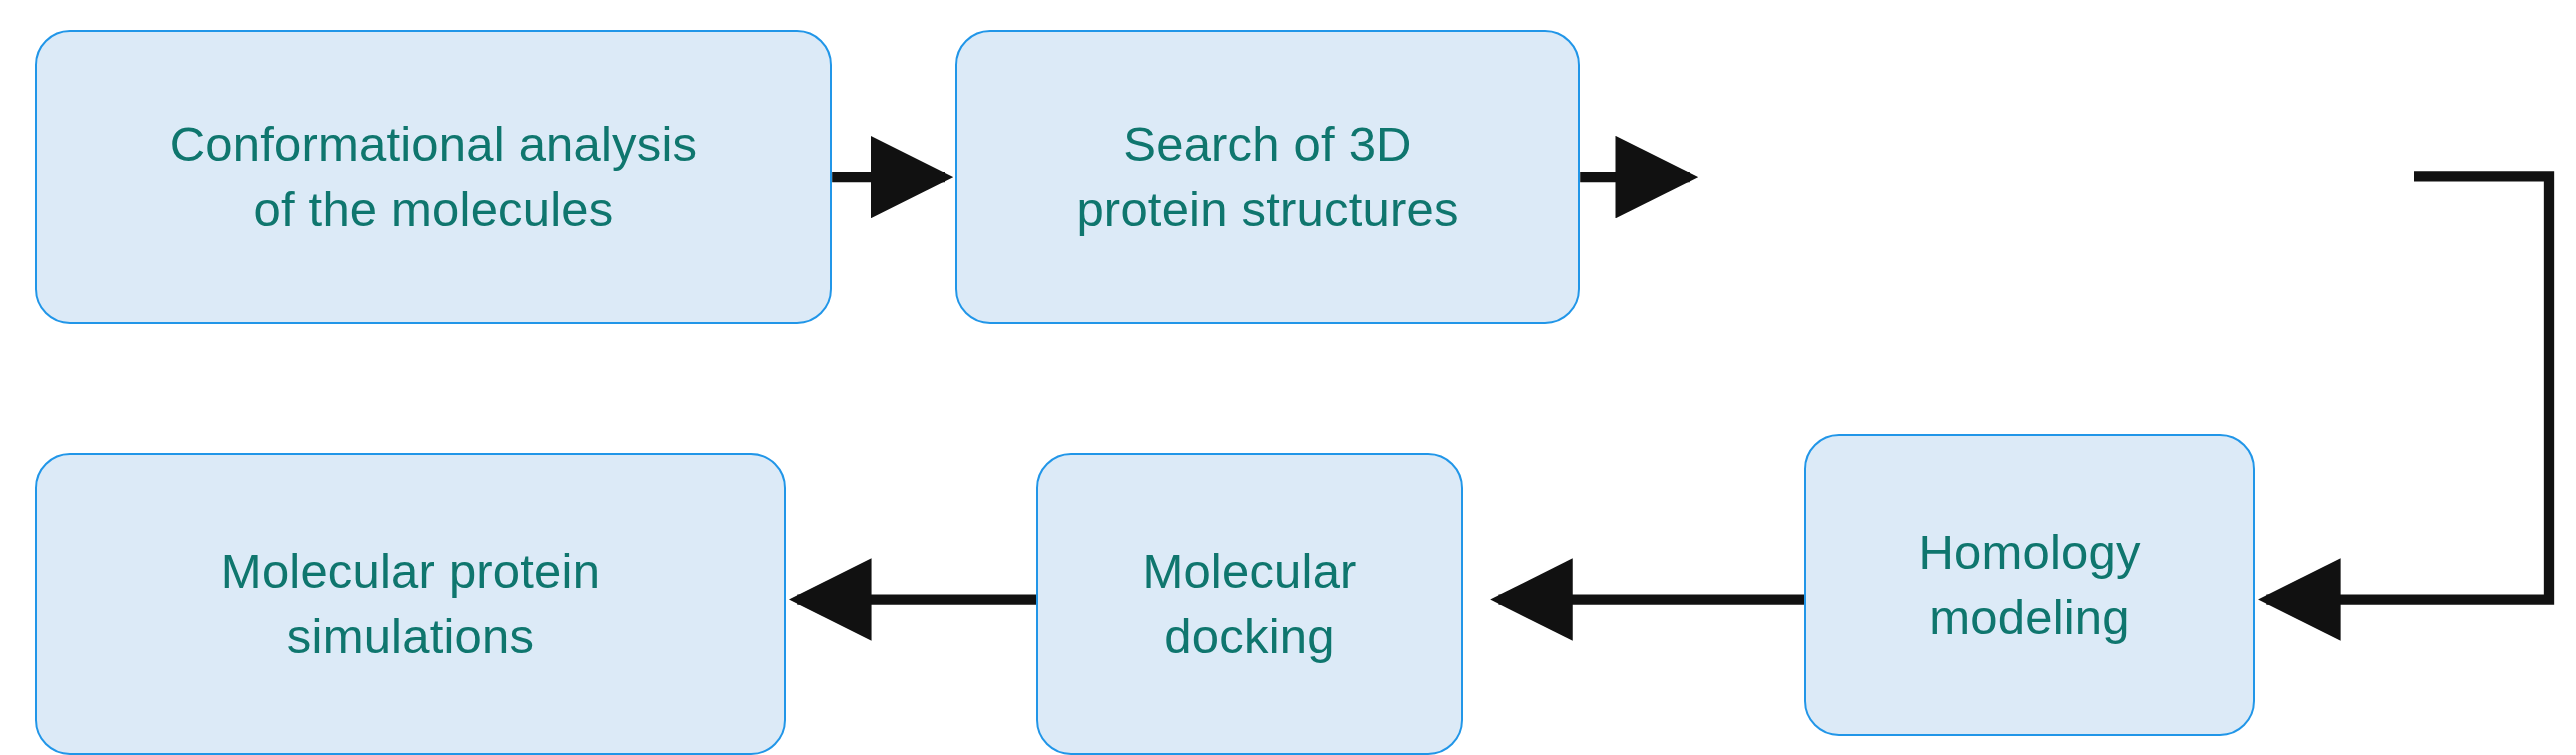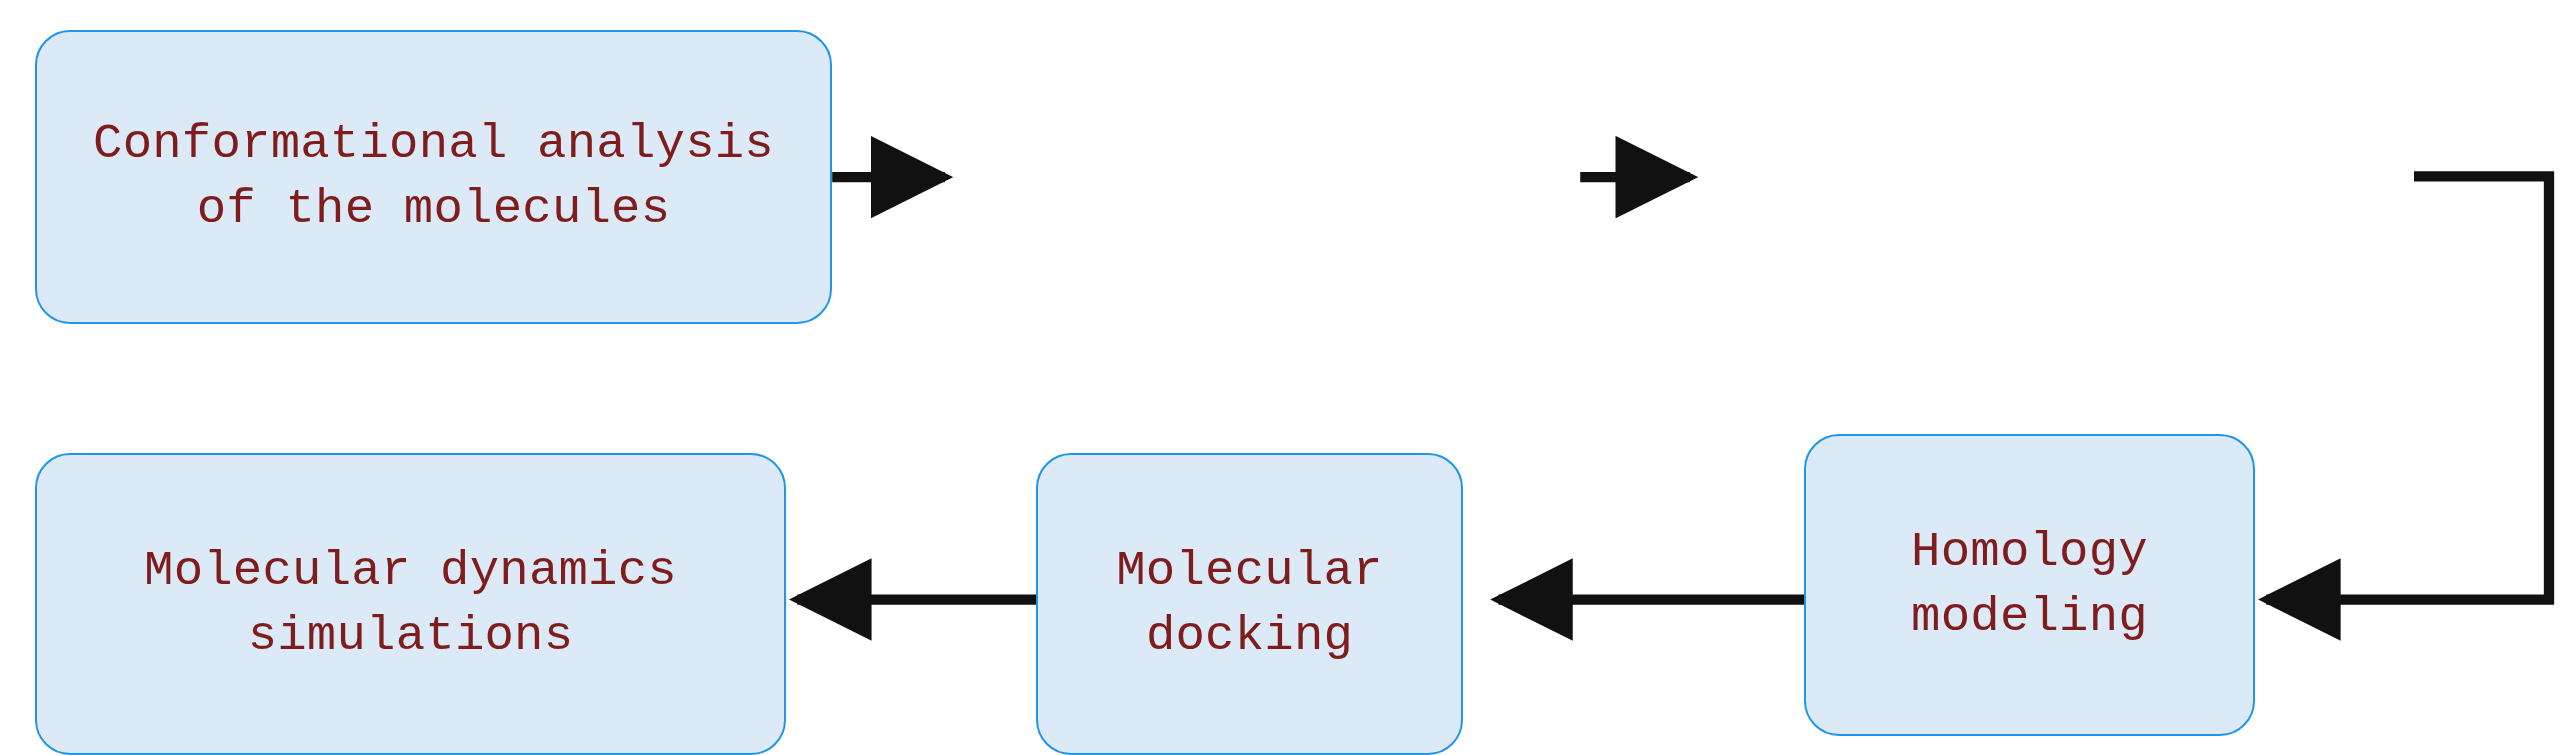--- a/index.html
+++ b/index.html
@@ -20,24 +20,24 @@
     box-sizing: border-box;
     background: #dceaf7;
     border: 2.4px solid #2196e8;
     border-radius: 35px;
     display: flex;
     align-items: center;
     justify-content: center;
     text-align: center;
   }
   .node-label {
-    font-family: Liberation Mono, monospace;
+    font-family: Liberation Sans, sans-serif;
     font-size: 49px;
     line-height: 1.32;
-    color: #7f1d1d;
+    color: #0f766e;
     letter-spacing: 0.2px;
     white-space: pre-line;
     padding: 0 11px;
   }
   #edges {
     position: absolute;
     left: 0;
     top: 0;
     width: 2576px;
     height: 756px;
@@ -78,31 +78,35 @@
     <g>
       <line x1="1305" y1="755" x2="1004" y2="755" stroke="#111111" stroke-width="13" marker-end="url(#arrow-left)"></line>
     </g>
   </svg>
 
   <div class="node" style="left:35px; top:30px; width:797px; height:294px;">
     <div class="node-label">Conformational analysis
 of the molecules</div>
   </div>
 
+  <div class="node" style="left:955px; top:30px; width:625px; height:294px;">
+    <div class="node-label">Search of 3D
+protein structures</div>
+  </div>
 
 
   <div class="node" style="left:1804px; top:434px; width:451px; height:302px;">
     <div class="node-label">Homology
 modeling</div>
   </div>
 
   <div class="node" style="left:1036px; top:453px; width:427px; height:302px;">
     <div class="node-label">Molecular
 docking</div>
   </div>
 
   <div class="node" style="left:35px; top:453px; width:751px; height:302px;">
-    <div class="node-label">Molecular dynamics
+    <div class="node-label">Molecular protein
 simulations</div>
   </div>
 
 </div>
 
 
 </body></html>

